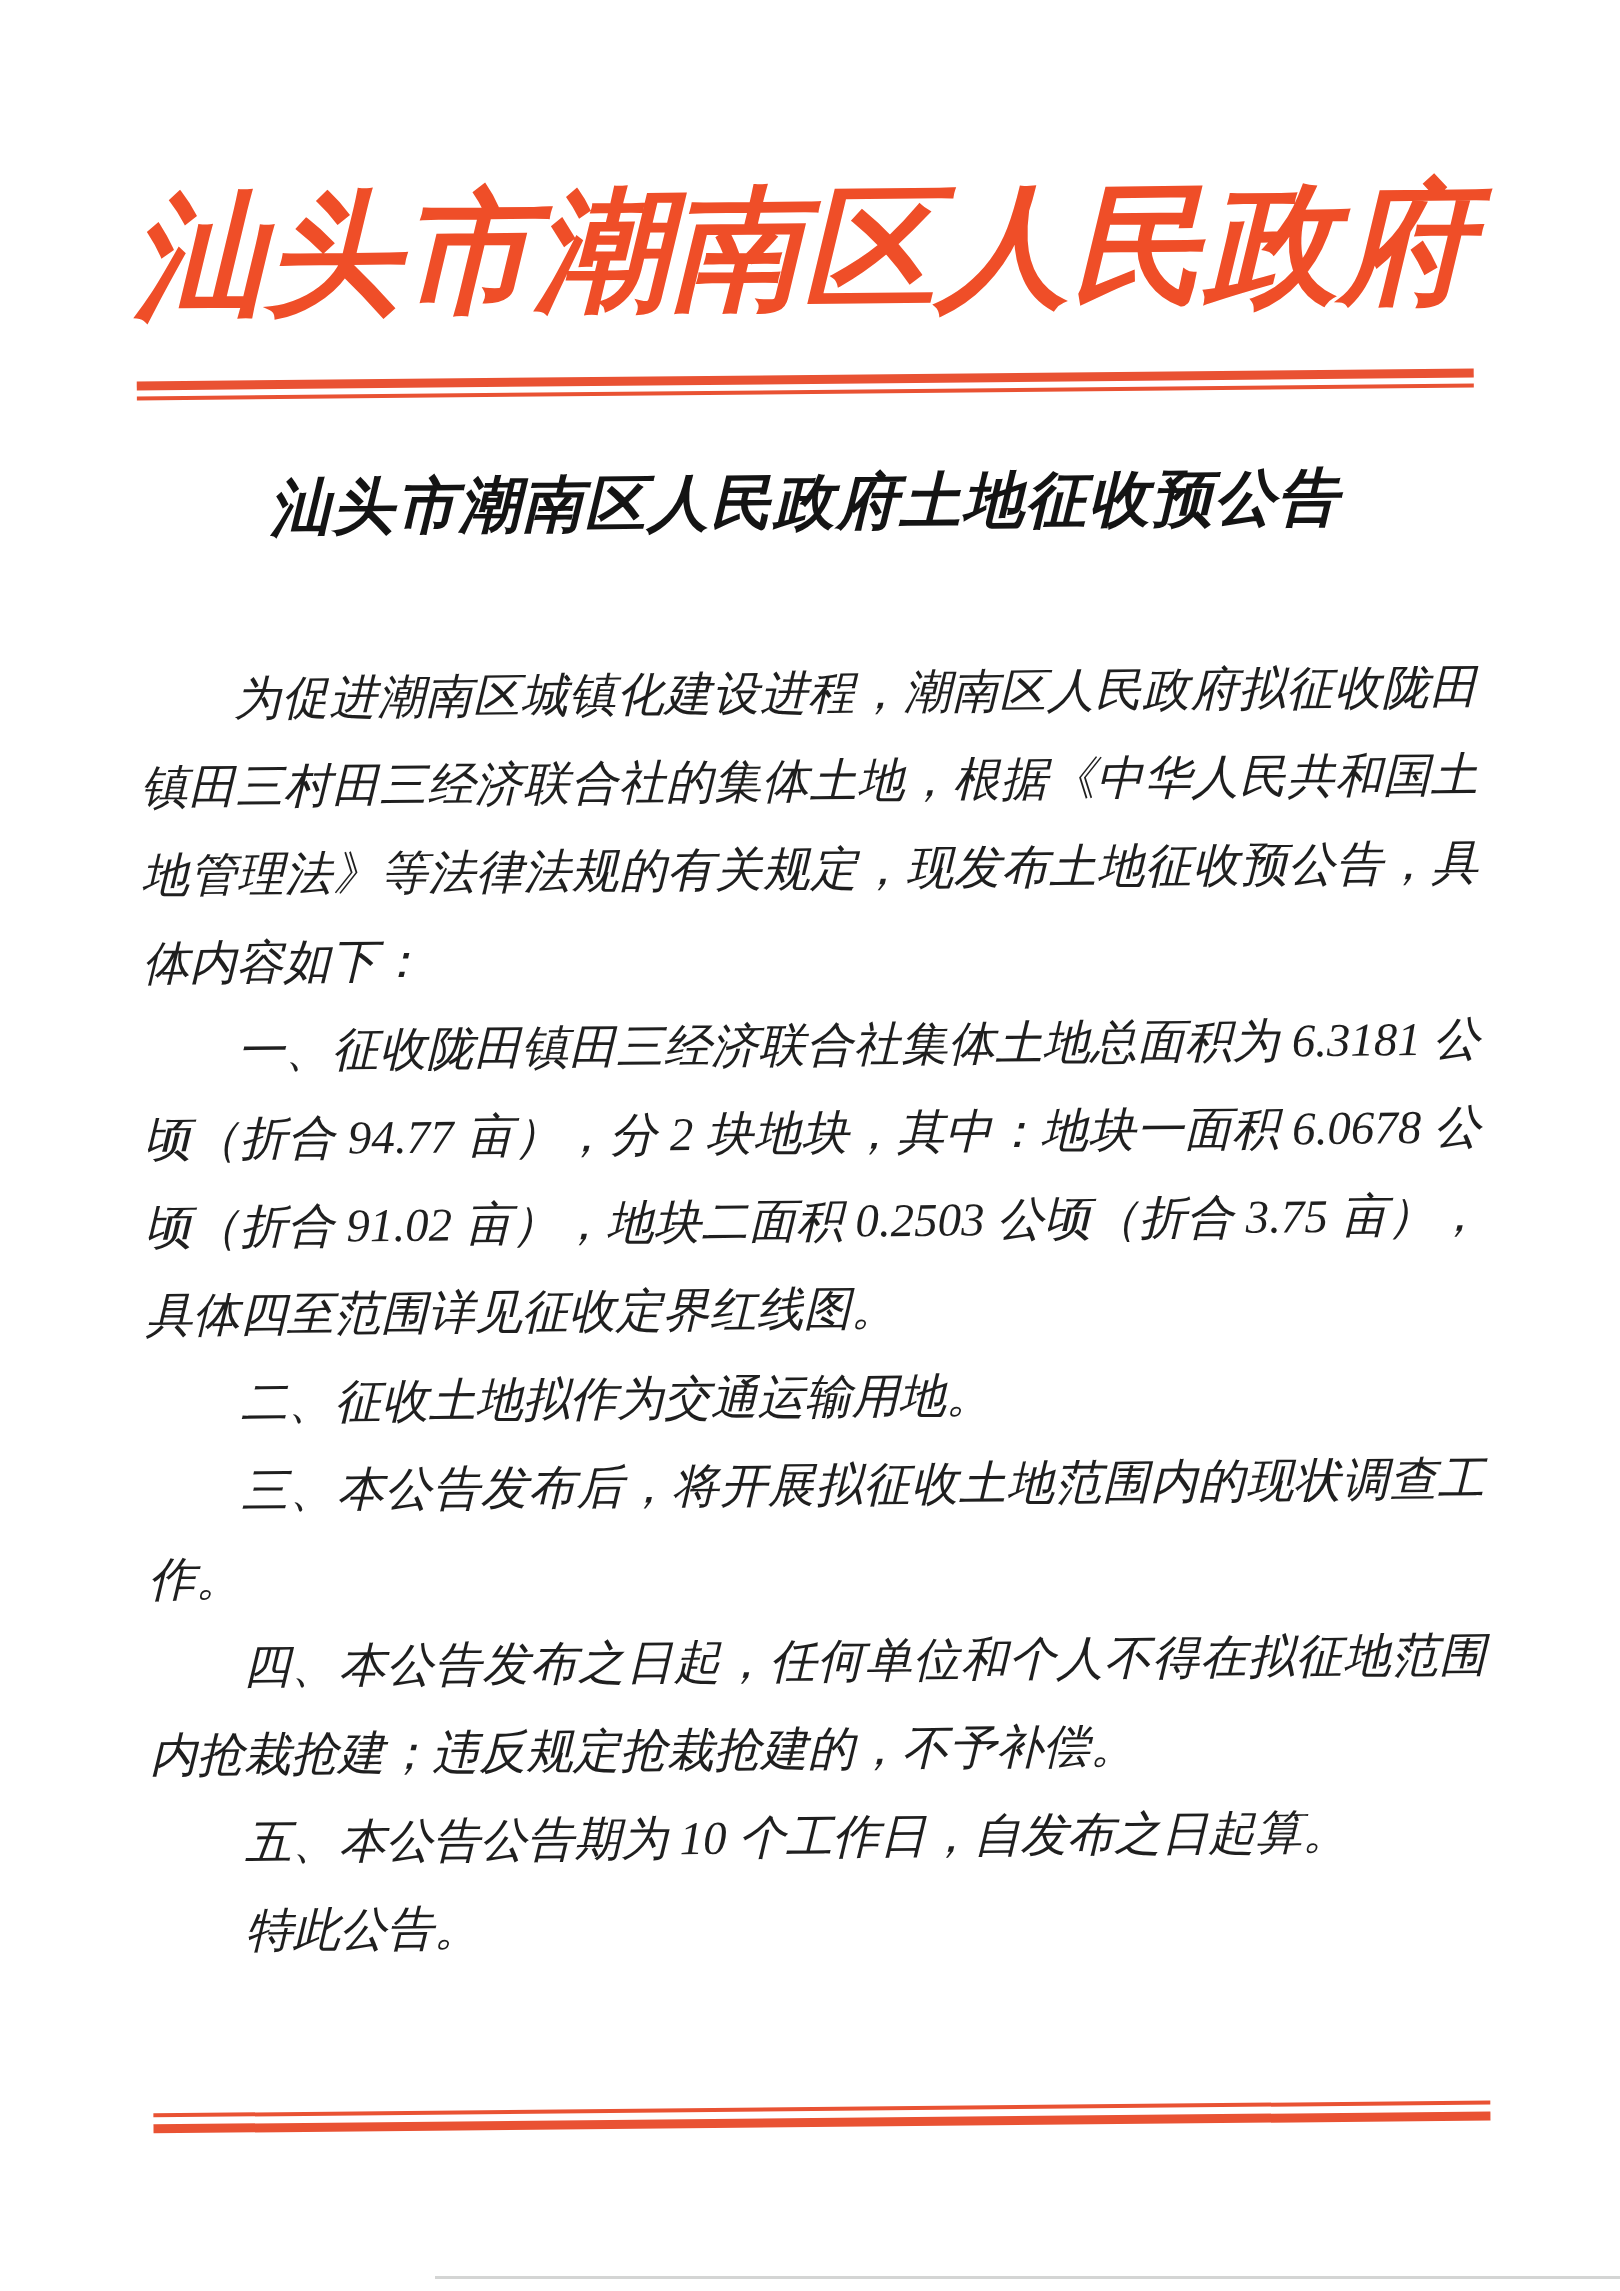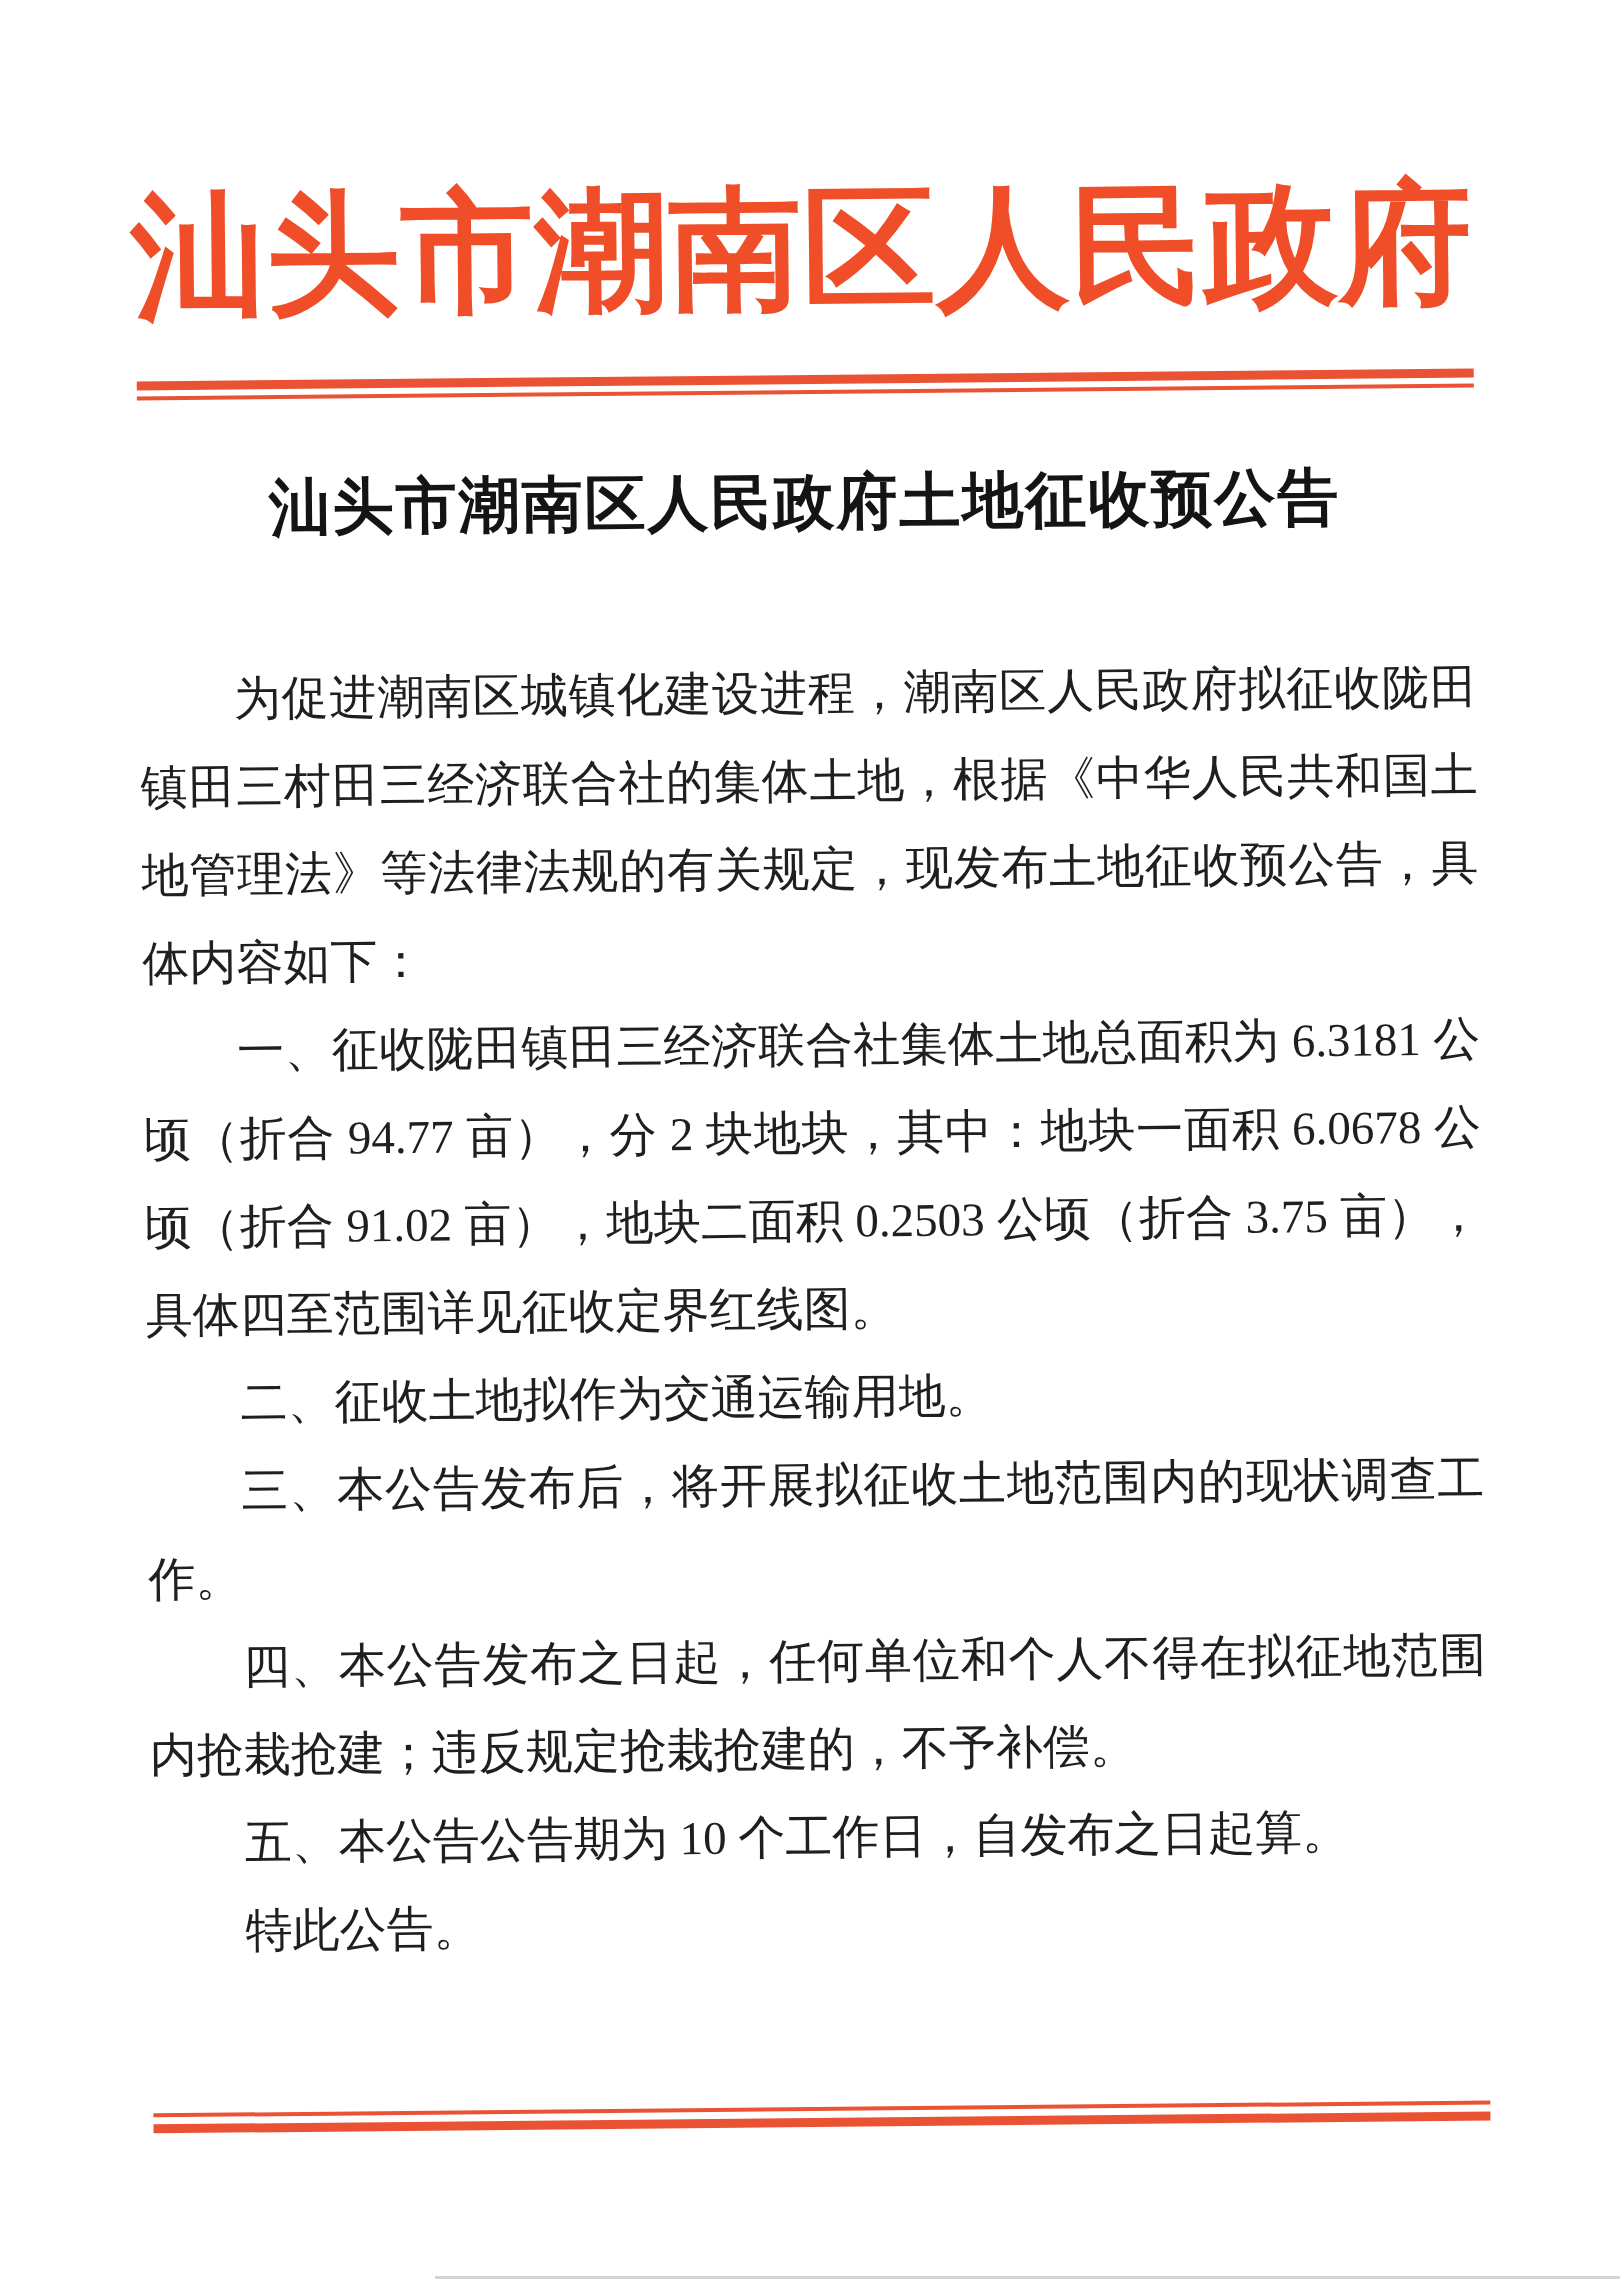--- a/index.html
+++ b/index.html
@@ -11,20 +11,21 @@
     height: 2292px;
     background: #ffffff;
     position: relative;
     overflow: hidden;
     font-family: "Liberation Serif", serif;
   }
   .page {
     position: absolute;
     inset: 0;
     background: var(--page-background, #ffffff);
+    font-style: italic;
   }
   
   .tilt {
     position: absolute;
     inset: 0;
     transform: rotate(-0.55deg);
     transform-origin: 50% 45%;
   }
   .letterhead {
     position: absolute;

